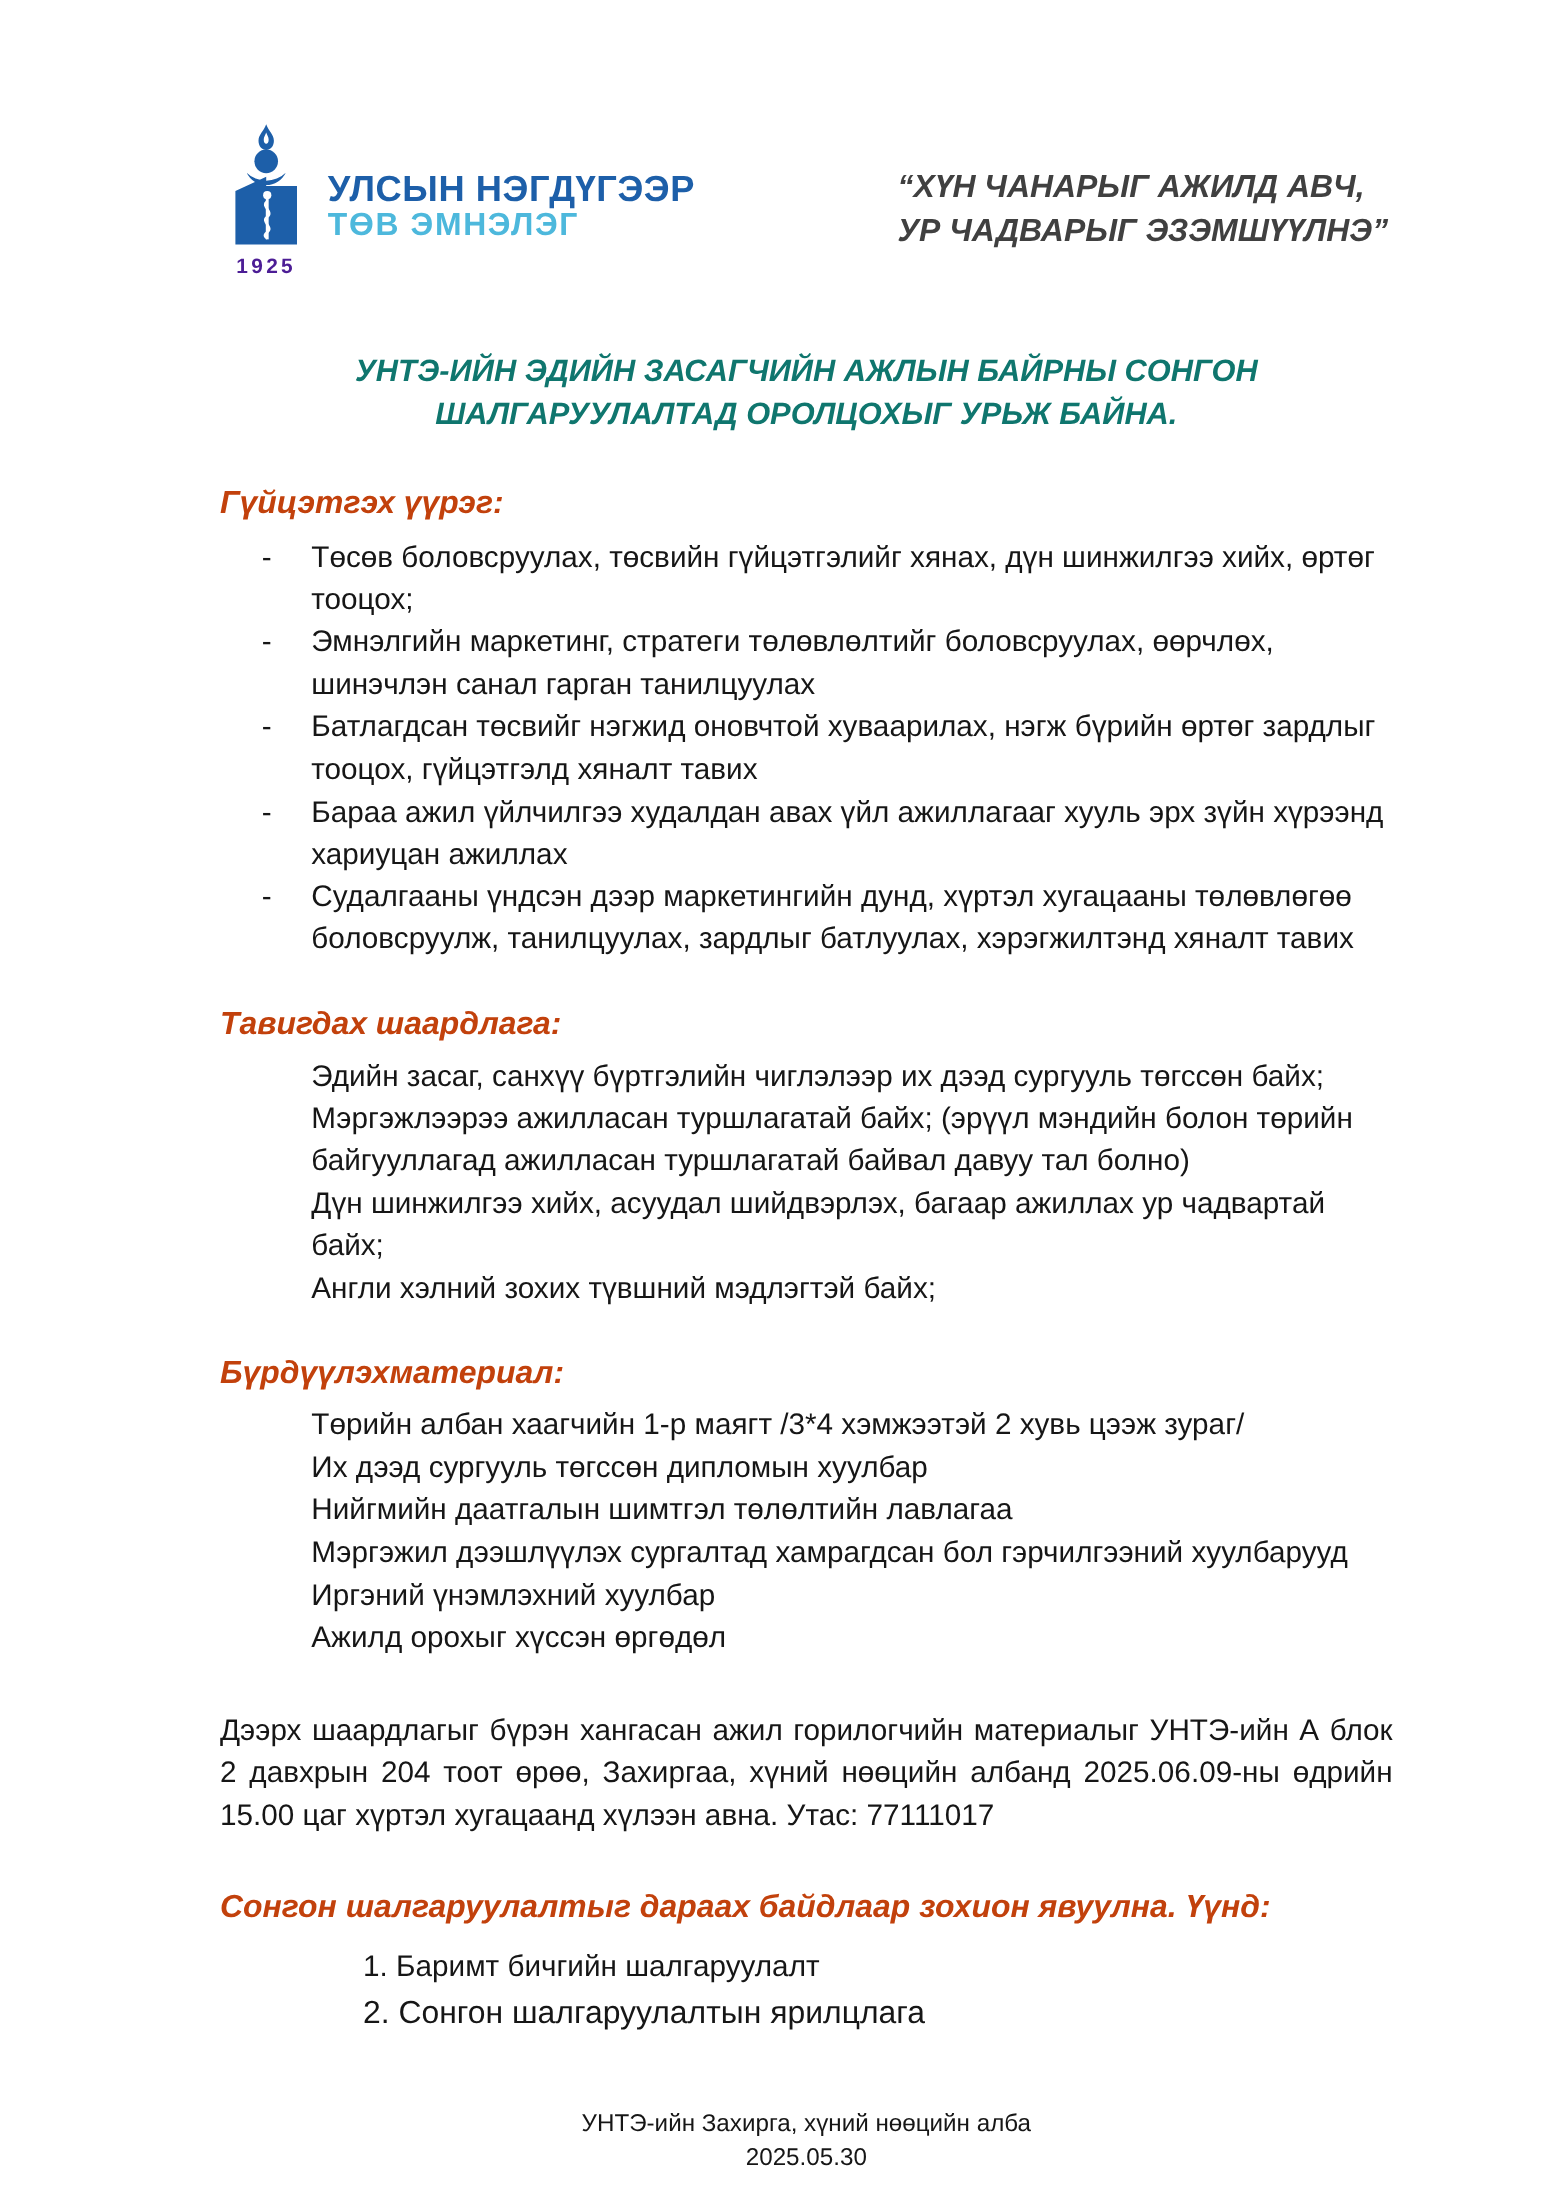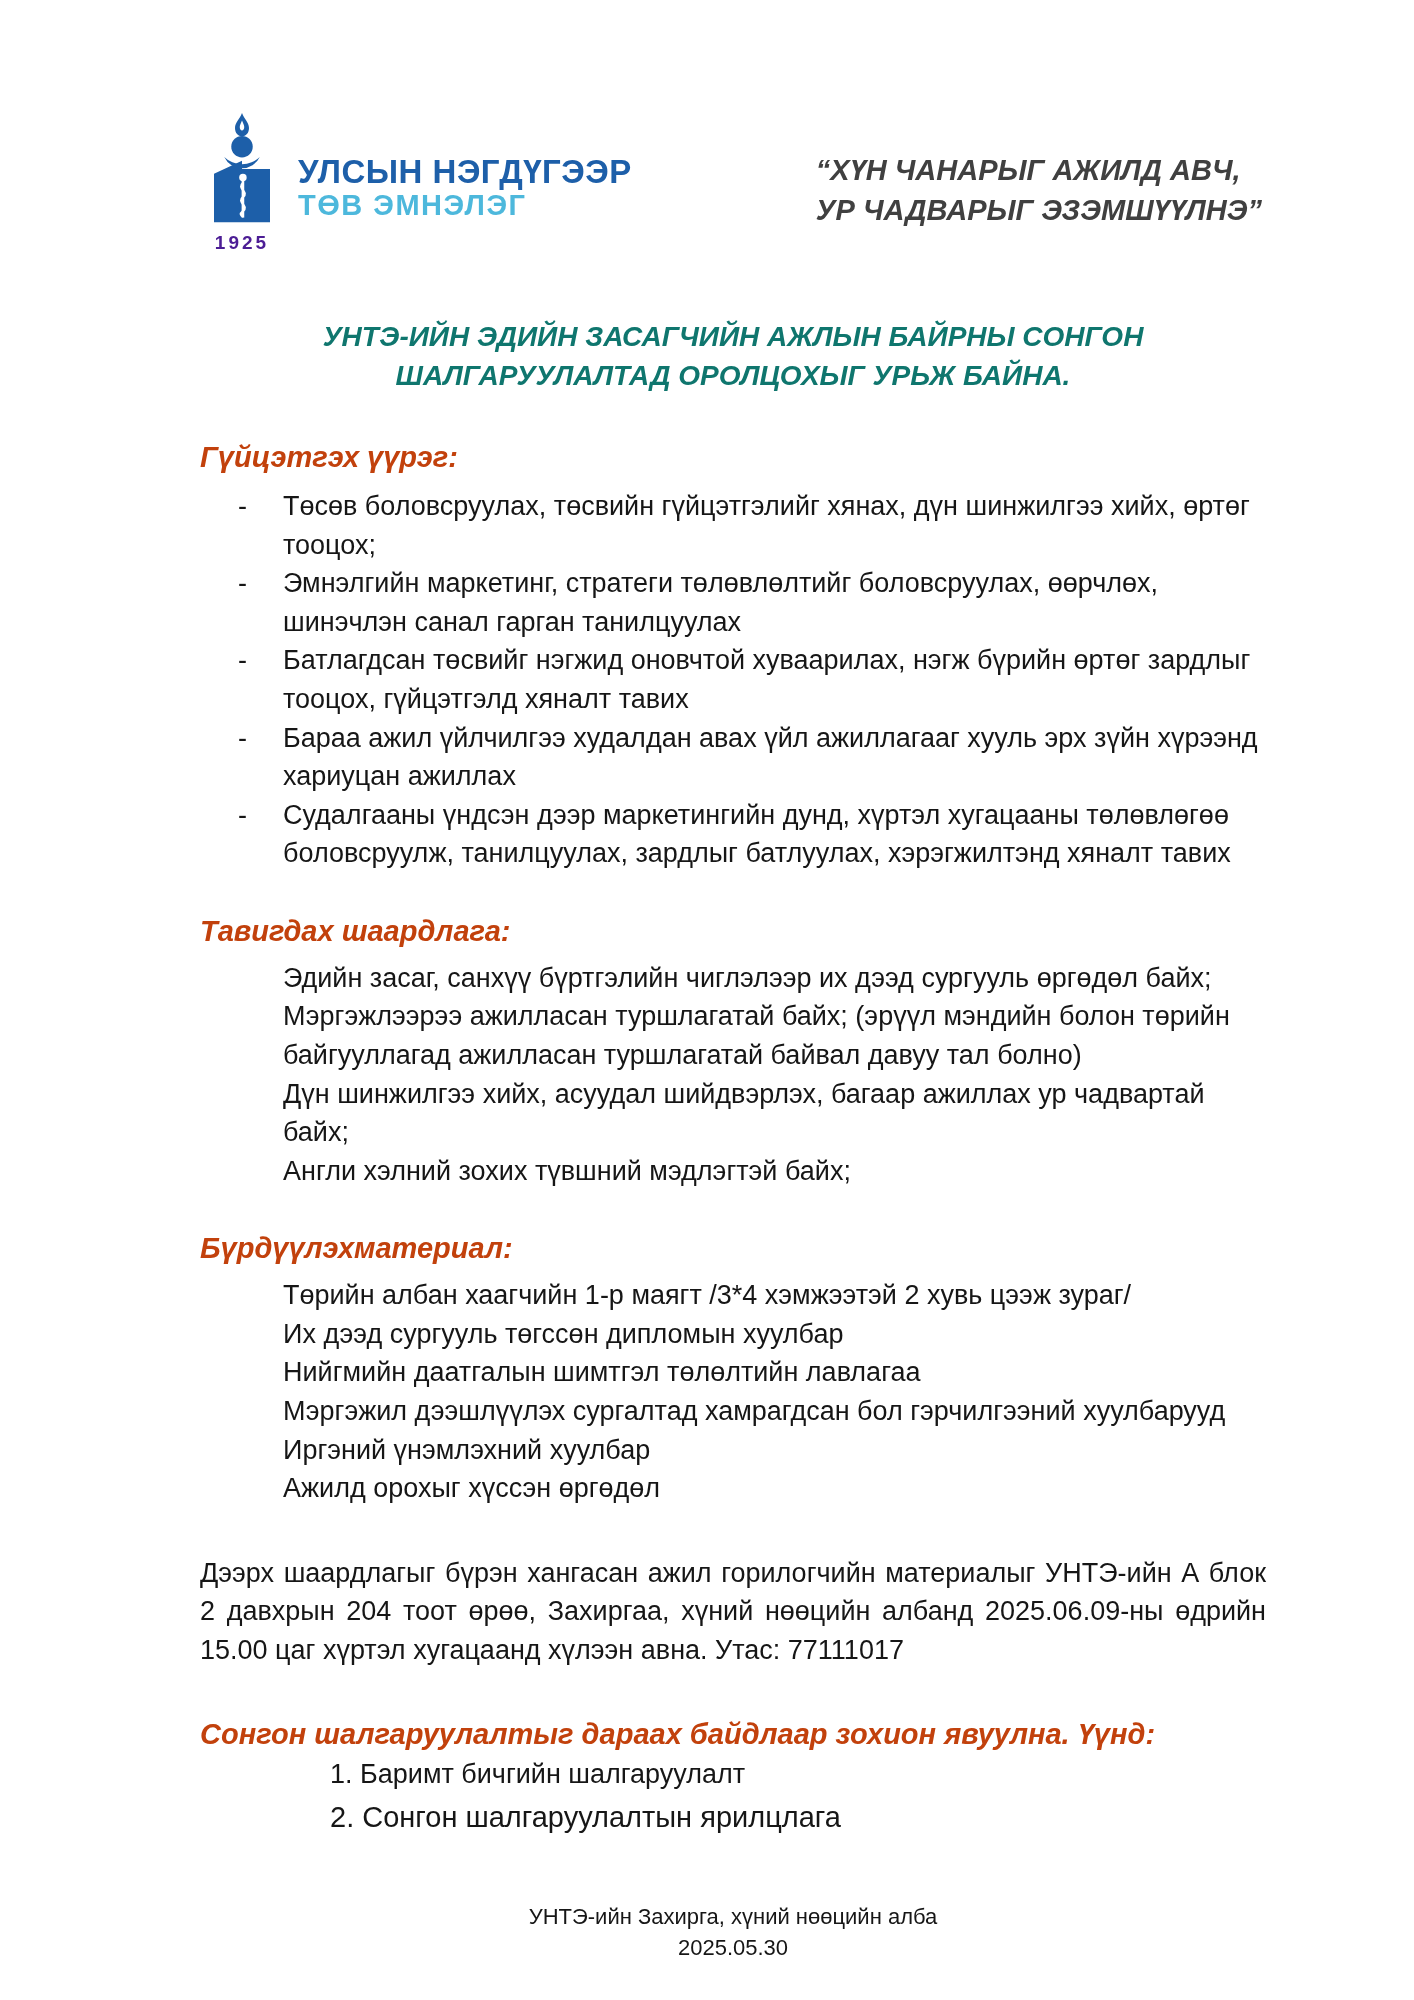--- a/index.html
+++ b/index.html
@@ -64,21 +64,21 @@
   ul.dash-list .li-text { flex: 1; }
 
   ul.plain-list { list-style: none; margin-top: 8px; }
   ul.plain-list li { padding-left: 83px; }
 
   .paragraph {
     margin-top: 46px;
     text-align: justify;
   }
 
-  ol.num-list { list-style: none; margin-top: 0; }
+  ol.num-list { list-style: none; margin-top: 13px; }
   ol.num-list li { padding-left: 130px; line-height: 1.56; }
   ol.num-list li.bigger { font-size: 29px; }
 
   .footer {
     margin-top: 60px; text-align: center;
     font-size: 22px; line-height: 1.45; color: #161616;
   }
 </style>
 </head>
 <body>
@@ -141,21 +141,21 @@
       <span class="li-text">Бараа ажил үйлчилгээ худалдан авах үйл ажиллагааг хууль эрх зүйн хүрээнд хариуцан ажиллах</span>
     </li>
     <li>
       <span class="marker">-</span>
       <span class="li-text">Судалгааны үндсэн дээр маркетингийн дунд, хүртэл хугацааны төлөвлөгөө боловсруулж, танилцуулах, зардлыг батлуулах, хэрэгжилтэнд хяналт тавих</span>
     </li>
   </ul>
 
   <div class="section-heading h-require">Тавигдах шаардлага:</div>
   <ul class="plain-list body-text">
-    <li>Эдийн засаг, санхүү бүртгэлийн чиглэлээр их дээд сургууль өргөдөл байх;</li>
+    <li>Эдийн засаг, санхүү бүртгэлийн чиглэлээр их дээд сургууль төгссөн байх;</li>
     <li>Мэргэжлээрээ ажилласан туршлагатай байх; (эрүүл мэндийн болон төрийн байгууллагад ажилласан туршлагатай байвал давуу тал болно)</li>
     <li>Дүн шинжилгээ хийх, асуудал шийдвэрлэх, багаар ажиллах ур чадвартай байх;</li>
     <li>Англи хэлний зохих түвшний мэдлэгтэй байх;</li>
   </ul>
 
   <div class="section-heading h-material">Бүрдүүлэхматериал:</div>
   <ul class="plain-list body-text">
     <li>Төрийн албан хаагчийн 1-р маягт /3*4 хэмжээтэй 2 хувь цээж зураг/</li>
     <li>Их дээд сургууль төгссөн дипломын хуулбар</li>
     <li>Нийгмийн даатгалын шимтгэл төлөлтийн лавлагаа</li>

